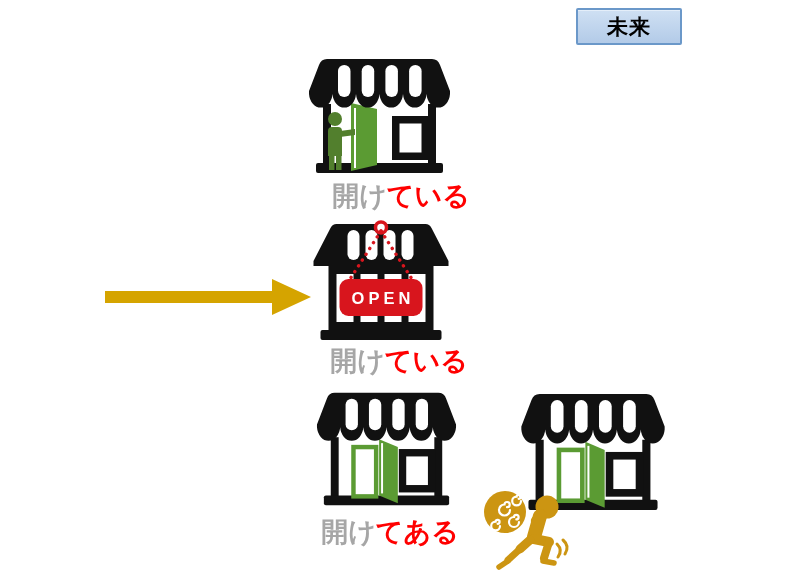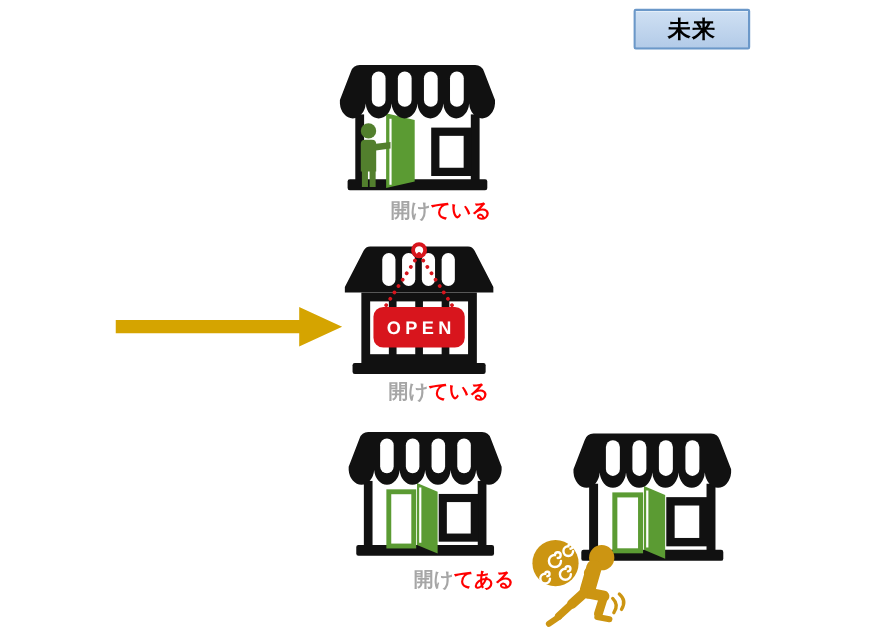--- a/index.html
+++ b/index.html
@@ -11,26 +11,26 @@
        background:linear-gradient(var(--tag_fill_top,#cfe0f3),var(--tag_fill_bottom,#b3cbe8));
        border:2px solid var(--tag_border,#6b98c9);border-radius:2px;
        box-shadow:inset 0 1px 0 #e4eef9;
        font-size:21px;font-weight:bold;color:#000;letter-spacing:1px;}
   .tag-past{left:127px;top:8px;}
   .tag-present{left:337px;top:7px;}
   .tag-future{left:576px;top:8px;}
 
   
   .caption{position:absolute;transform:translateX(-50%);white-space:nowrap;
-           font-size:18px;font-weight:bold;line-height:1.05;}
+           font-size:27px;font-weight:bold;line-height:1.05;}
   .caption .g{color:var(--caption_gray,#a6a6a6);}
   .caption .r{color:var(--caption_red,#ff0000);}
   .cap-top{left:401px;top:182px;}
   .cap-mid{left:399px;top:347px;}
-  .cap-bot{left:390px;top:518px;margin-left:32px;}
+  .cap-bot{left:390px;top:518px;}
 
   .abs{position:absolute;}
 
   
   .ink{fill:var(--icon_black,#111);}
   .paper{fill:#ffffff;}
   .door{fill:var(--door_green,#5b9b33);}
   .doorframe{fill:#ffffff;stroke:var(--door_green,#5b9b33);stroke-width:4.5;}
   .person{fill:var(--person_green,#527f2d);}
   .sign{fill:var(--sign_red,#d8151d);}

